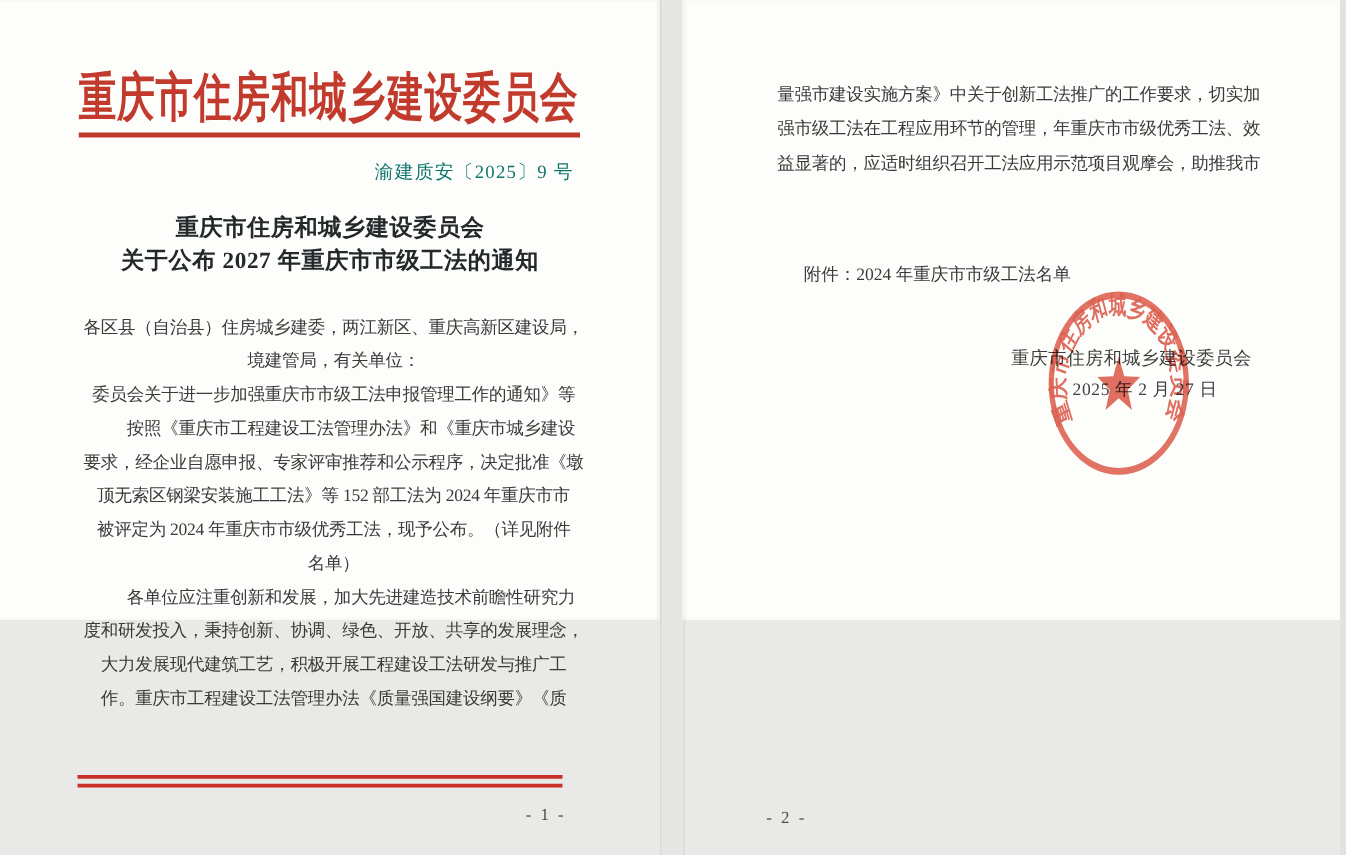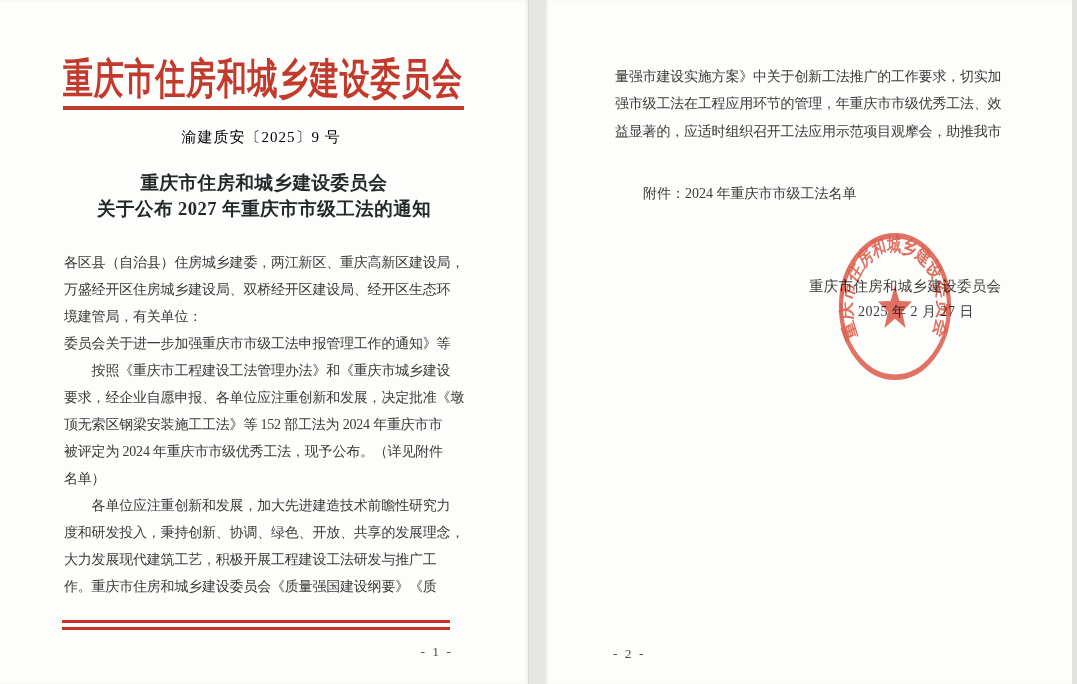--- a/index.html
+++ b/index.html
@@ -3,21 +3,21 @@
 <meta charset="utf-8">
 <style>
   html,body{margin:0;padding:0;}
   body{
     width:1077px;height:684px;overflow:hidden;
     background:#e9e9e7;
     font-family:"Liberation Serif","DejaVu Serif",serif;
   }
   .canvas{position:relative;width:1077px;height:684px;}
   .page{
-    position:absolute;top:0;height:684px;background:#fdfdfc;
+    position:absolute;top:0;height:496px;background:#fdfdfc;
   }
   .page1{left:0;width:528px;box-shadow:inset -2px 0 3px rgba(0,0,0,0.06);}
   .gap-strip{position:absolute;top:0;left:528px;width:18px;height:684px;background:#e6e6e4;
     border-left:1px solid #d8d8d6;border-right:1px solid #d8d8d6;}
   .page2{left:546px;width:526px;box-shadow:inset 2px 0 3px rgba(0,0,0,0.05);}
   .right-edge{position:absolute;top:0;left:1072px;width:5px;height:684px;background:#e2e2e0;}
 
   
   .letterhead{
     position:absolute;top:56px;left:63px;width:402px;height:48px;
@@ -25,45 +25,45 @@
   }
   .letterhead .stretch{
     display:inline-block;font-size:42px;line-height:46px;
     transform:scaleX(0.715);transform-origin:0 50%;letter-spacing:1px;
   }
   .letterhead-rule{
     position:absolute;top:106px;left:63px;width:401px;height:4px;background:#c0392b;
   }
   .doc-number{
     position:absolute;top:128px;left:63px;width:396px;
-    text-align:center;font-size:15px;color:#000000;letter-spacing:1px;
+    text-align:right;font-size:15px;color:#0f766e;letter-spacing:1px;
   }
   .doc-title{
     position:absolute;top:170px;left:63px;width:402px;
     text-align:center;font-weight:700;color:#23282a;
     font-size:18.5px;line-height:26px;letter-spacing:0.5px;
   }
   .bodyblock{
     position:absolute;color:#3a3a38;font-size:14px;
   }
   .body1{top:249px;left:64px;width:406px;line-height:27px;}
-  .bodyblock .line{white-space:nowrap;letter-spacing:-0.2px;}
+  .bodyblock .line{white-space:nowrap;letter-spacing:-0.2px;text-align:center;}
   .red-double-line{
     position:absolute;top:620px;left:62px;width:388px;height:4px;
     border-top:3px solid #c8302a;border-bottom:3px solid #c8302a;
   }
   .pagenum{
     position:absolute;font-size:13.5px;color:#4c4c4a;letter-spacing:2px;white-space:nowrap;
   }
   .pagenum-1{top:644px;left:63px;width:390px;text-align:right;padding-right:8px;}
 
   
   .body2{top:63px;left:69px;width:400px;line-height:27.3px;}
   .attachment{
-    position:absolute;top:180px;left:69px;width:400px;
+    position:absolute;top:207px;left:69px;width:400px;
     font-size:14px;color:#3a3a38;line-height:27px;white-space:nowrap;
   }
   .sig-org{
     position:absolute;top:277px;left:263px;width:220px;
     font-size:14.5px;color:#3f3f3d;white-space:nowrap;letter-spacing:0.3px;
   }
   .sig-date{
     position:absolute;top:303px;left:312px;width:160px;
     font-size:14px;color:#404040;white-space:nowrap;letter-spacing:0.5px;
   }
@@ -88,32 +88,31 @@
 
     <div class="doc-number">渝建质安〔2025〕9 号</div>
 
     <div class="doc-title">
       <div>重庆市住房和城乡建设委员会</div>
       <div>关于公布 2027 年重庆市市级工法的通知</div>
     </div>
 
     <div class="bodyblock body1">
         <div class="line">各区县（自治县）住房城乡建委，两江新区、重庆高新区建设局，</div>
-        <div class="line">万盛经开区住房城乡建设局、双桥经开区建设局、经开区生态环</div>
         <div class="line">境建管局，有关单位：</div>
         <div class="line">委员会关于进一步加强重庆市市级工法申报管理工作的通知》等</div>
         <div class="line">　　按照《重庆市工程建设工法管理办法》和《重庆市城乡建设</div>
-        <div class="line">要求，经企业自愿申报、各单位应注重创新和发展，决定批准《墩</div>
+        <div class="line">要求，经企业自愿申报、专家评审推荐和公示程序，决定批准《墩</div>
         <div class="line">顶无索区钢梁安装施工工法》等 152 部工法为 2024 年重庆市市</div>
         <div class="line">被评定为 2024 年重庆市市级优秀工法，现予公布。（详见附件</div>
         <div class="line">名单）</div>
         <div class="line">　　各单位应注重创新和发展，加大先进建造技术前瞻性研究力</div>
         <div class="line">度和研发投入，秉持创新、协调、绿色、开放、共享的发展理念，</div>
         <div class="line">大力发展现代建筑工艺，积极开展工程建设工法研发与推广工</div>
-        <div class="line">作。重庆市住房和城乡建设委员会《质量强国建设纲要》《质</div>
+        <div class="line">作。重庆市工程建设工法管理办法《质量强国建设纲要》《质</div>
       </div>
 
     <div class="red-double-line"></div>
 
     <div class="pagenum pagenum-1">- 1 -</div>
   </div>
 
   <div class="gap-strip"></div>
 
   <div class="page page2">

